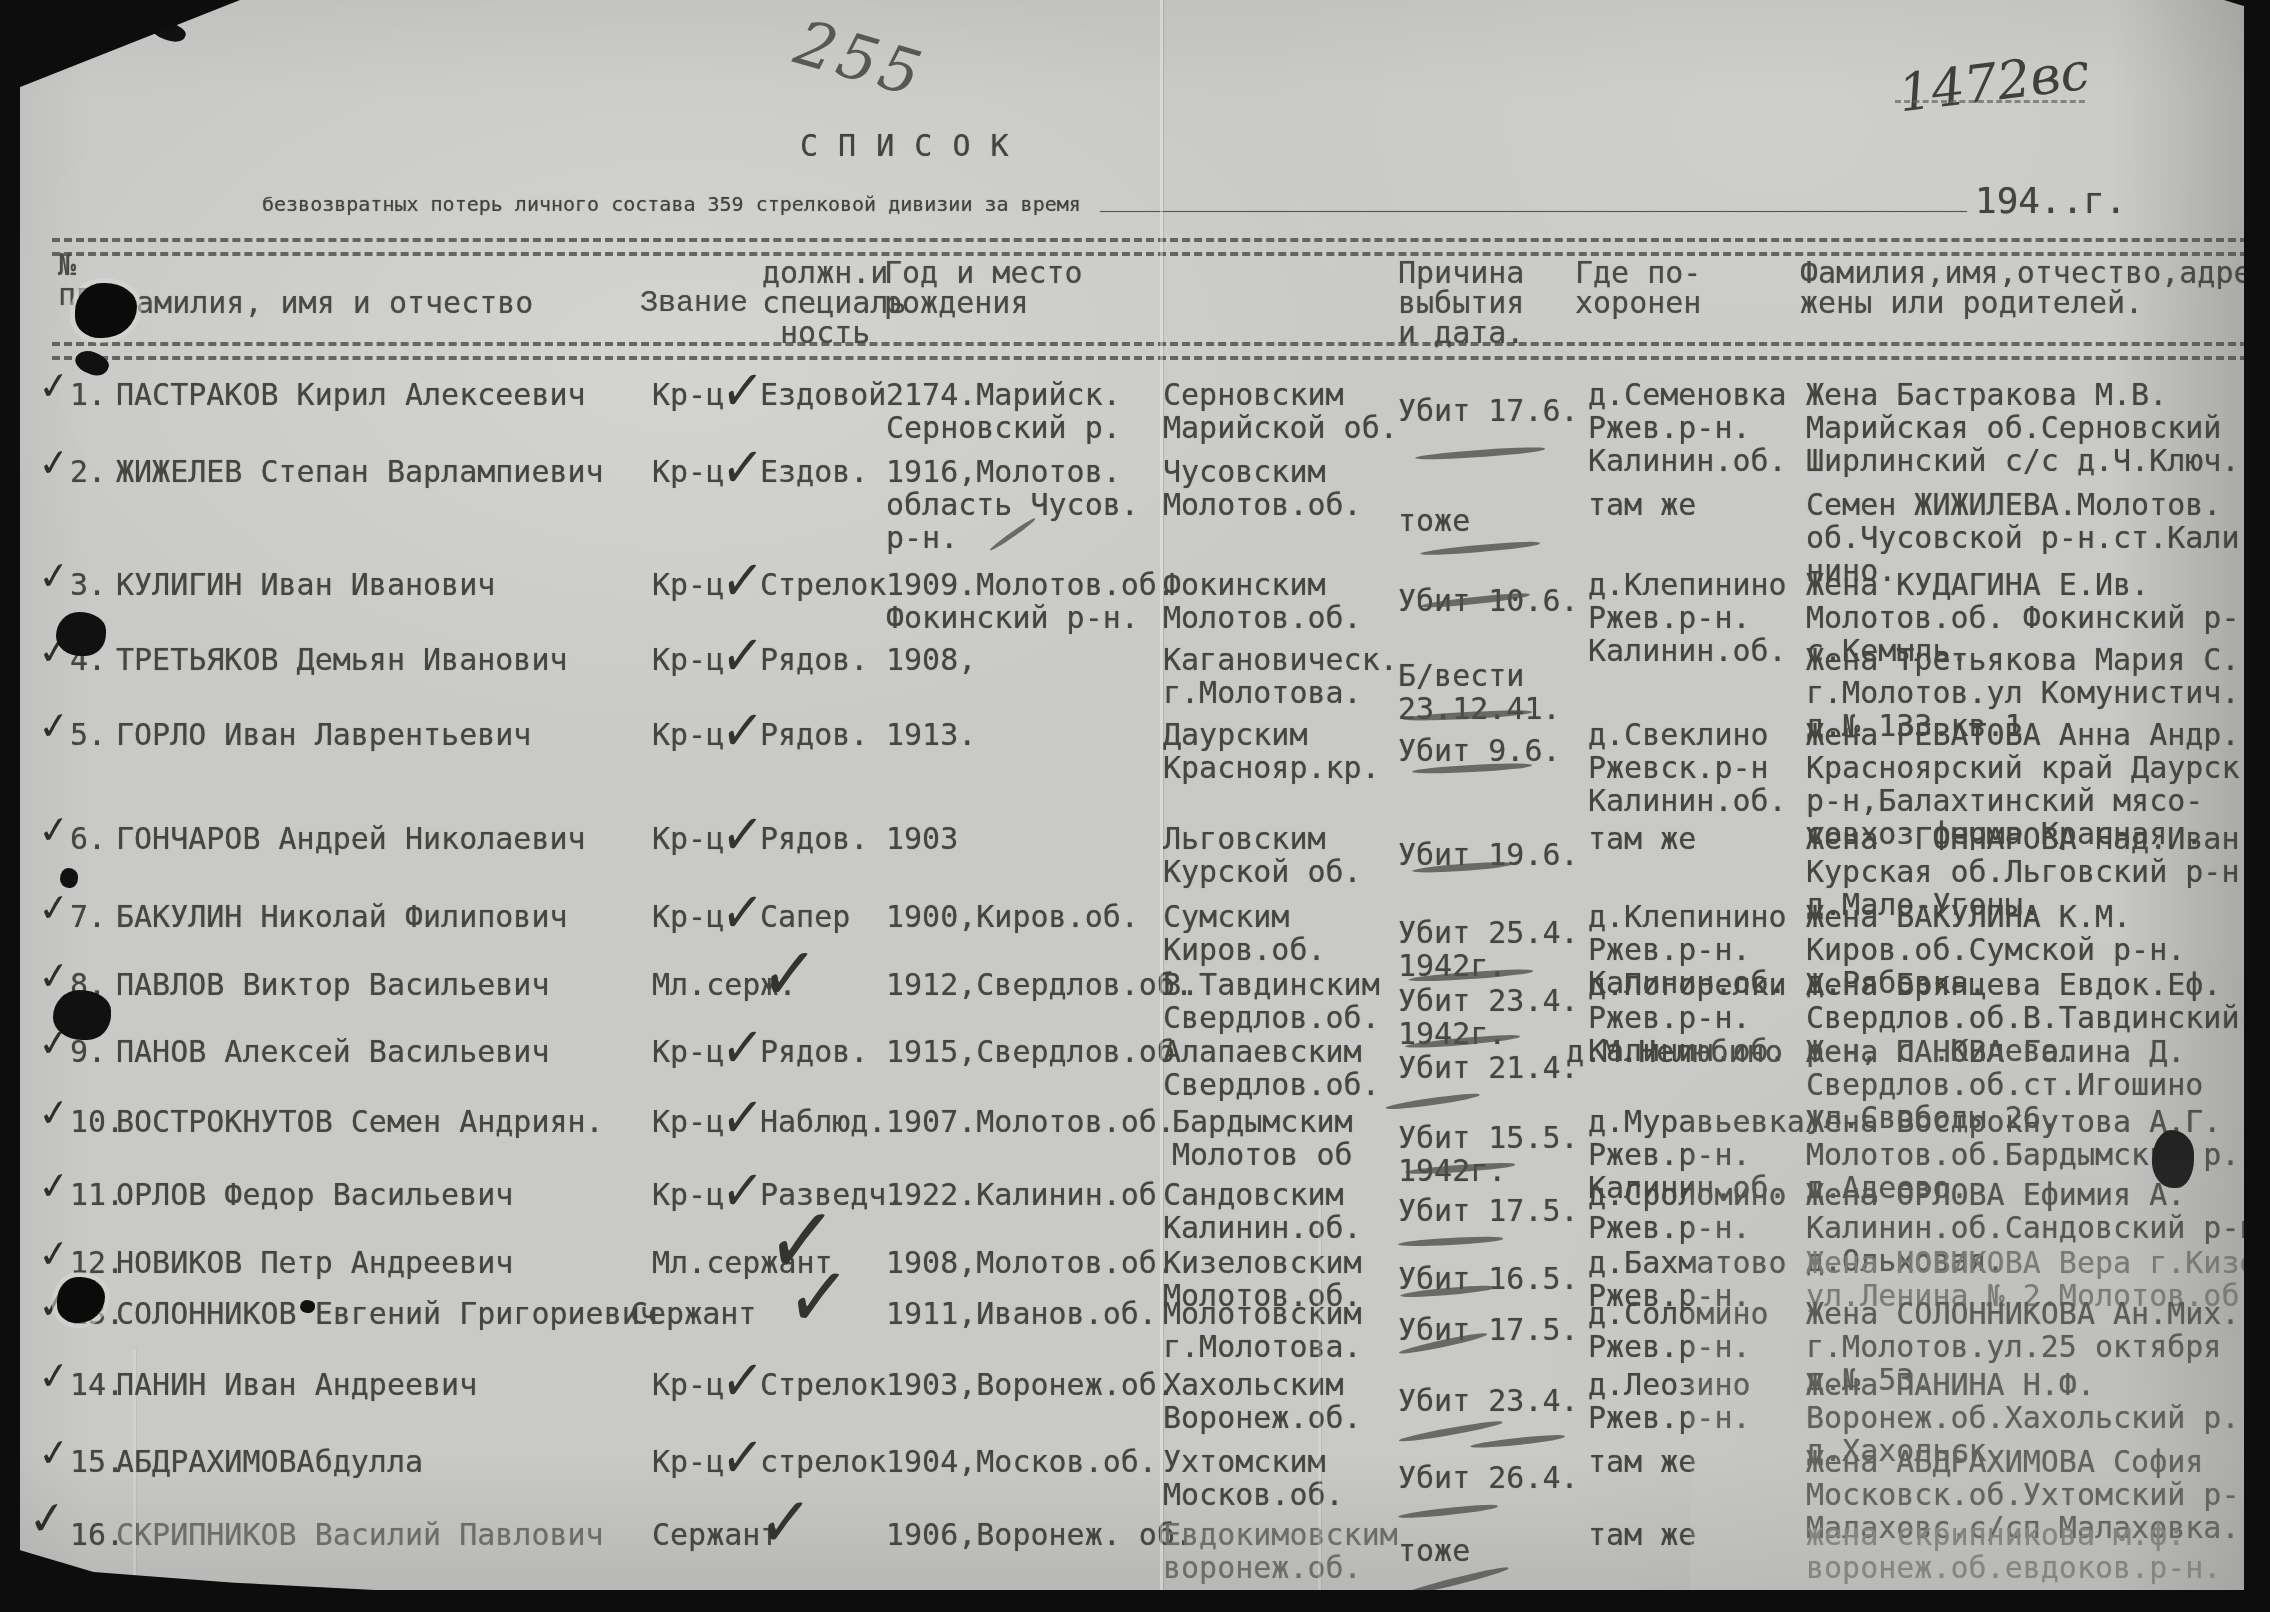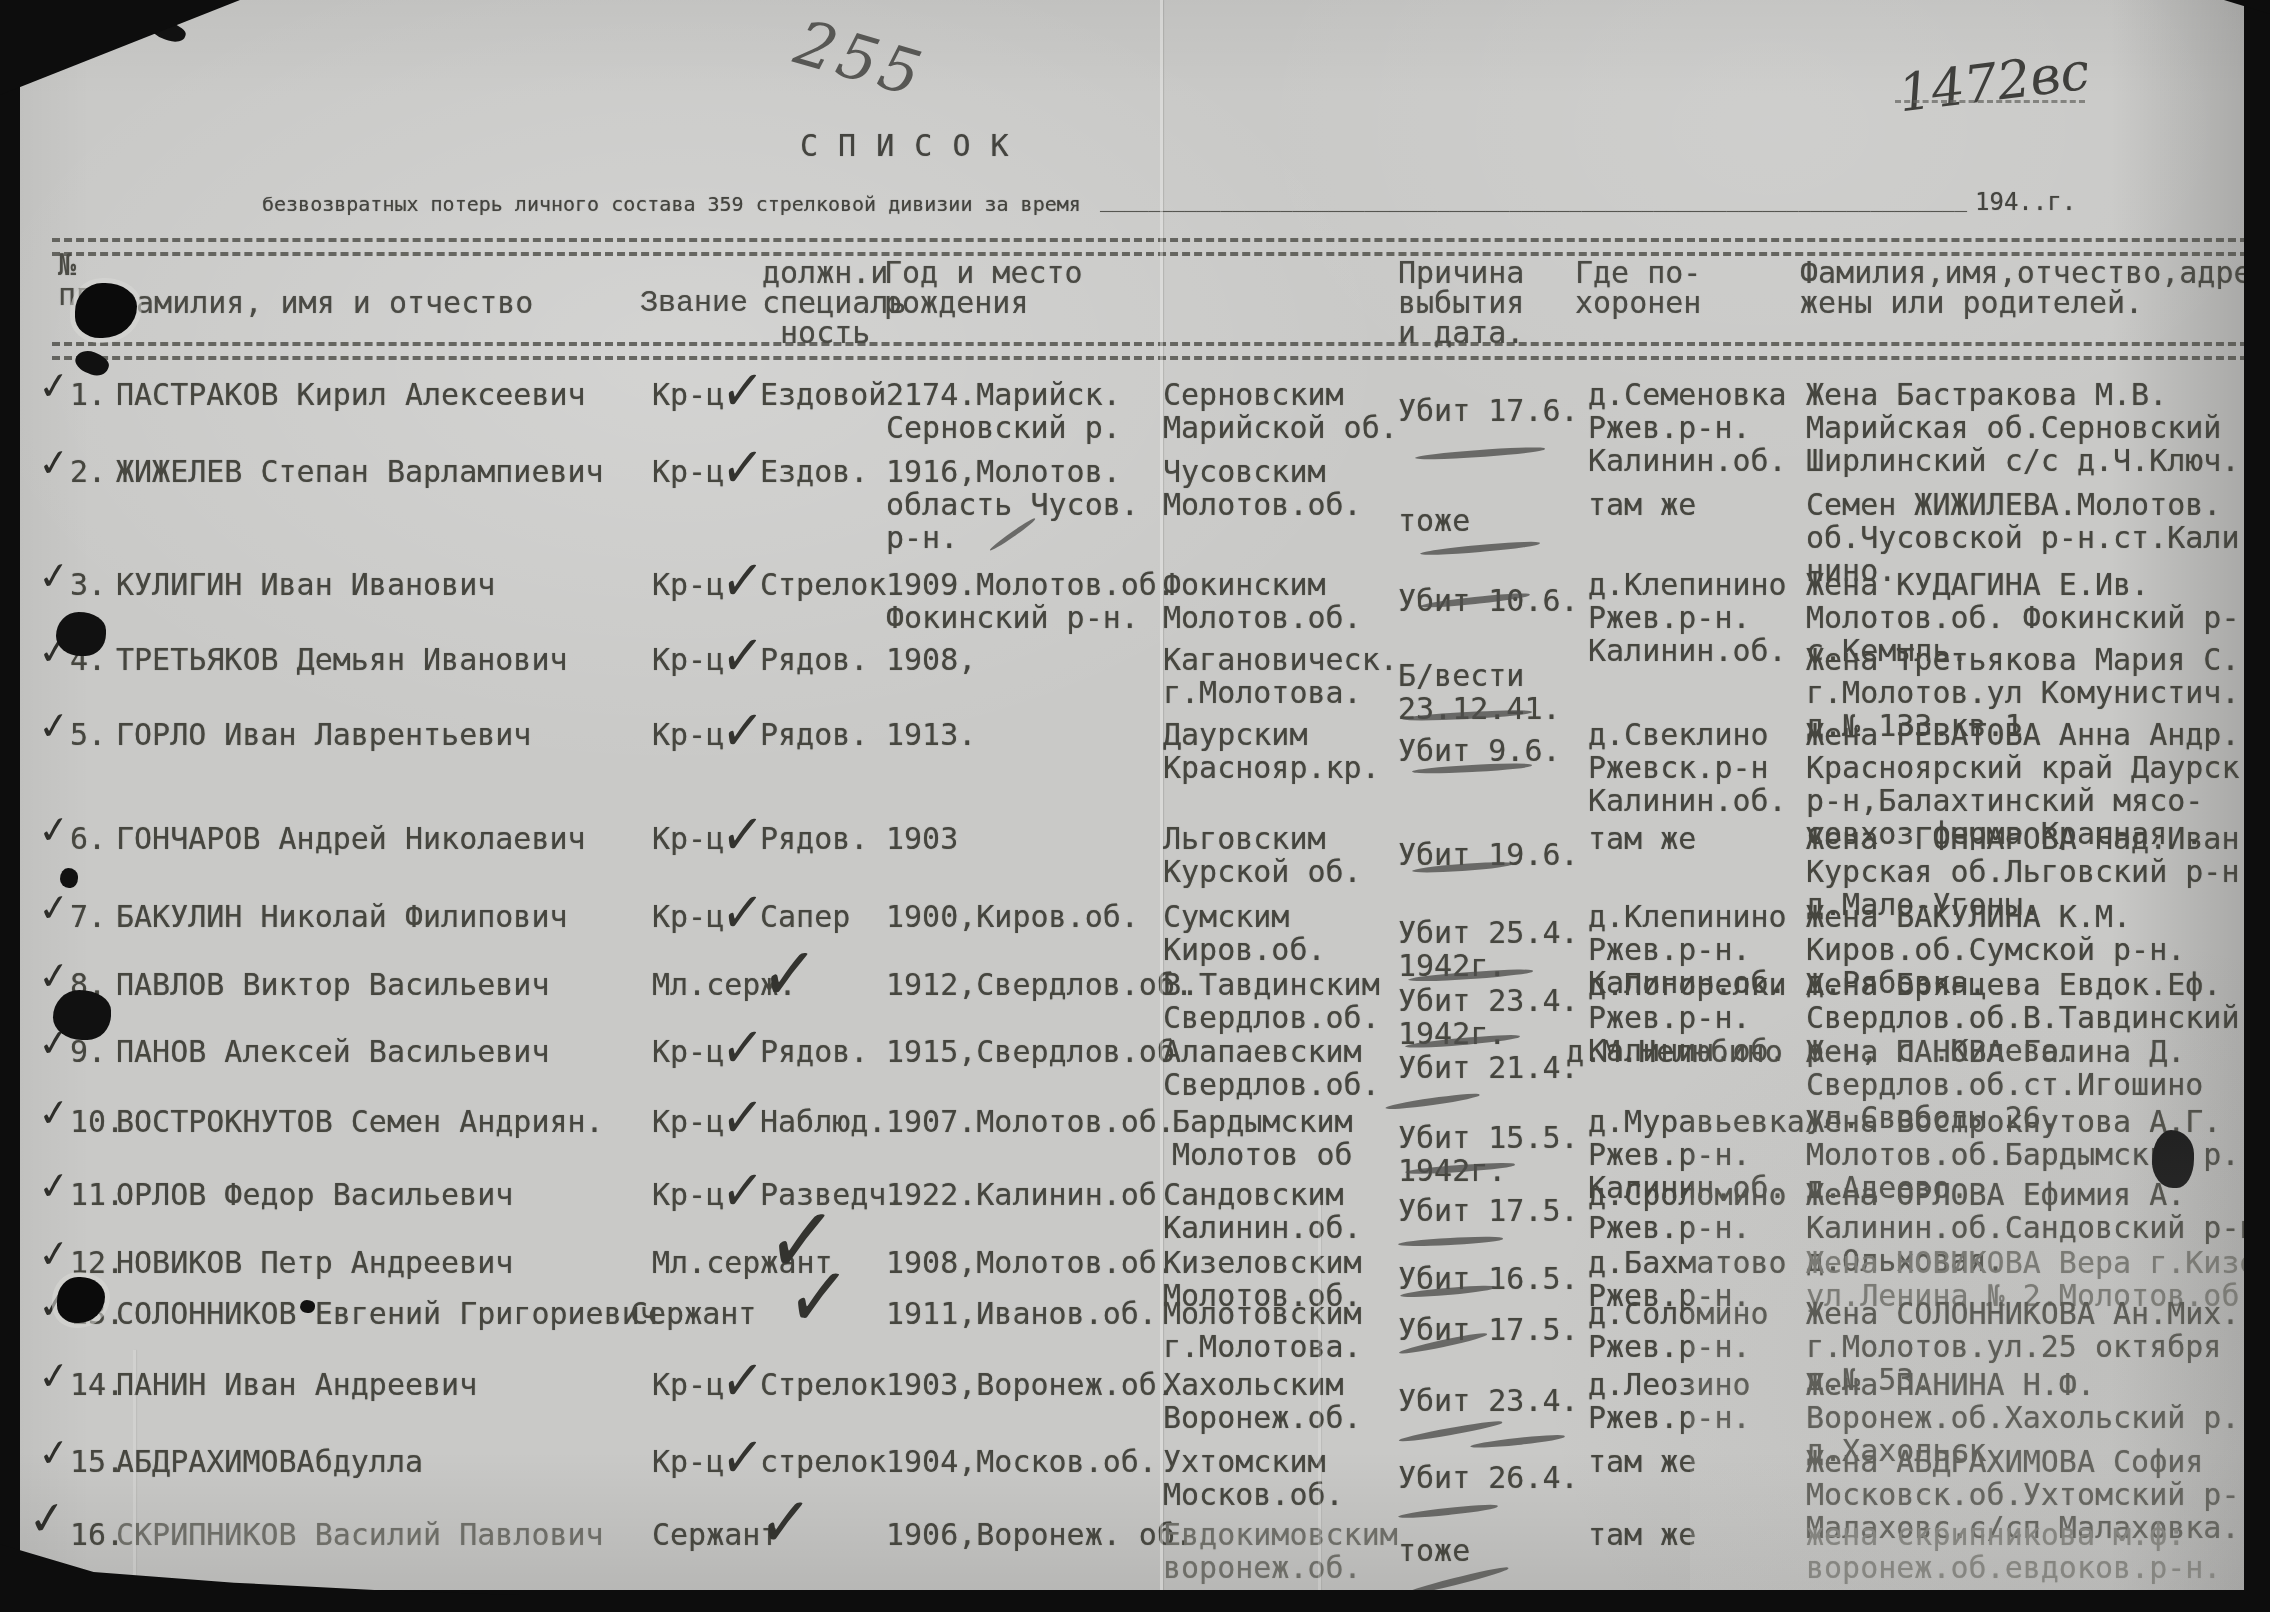--- a/index.html
+++ b/index.html
@@ -79,21 +79,21 @@
 
     <div class="pagenum" style="left:795px;top:22px;font-size:62px;">255</div>
 
     <div class="stamp-num" style="left:1898px;top:52px;font-size:52px;">1472вс</div>
     <div class="stamp-underline" style="left:1895px;top:100px;width:190px;"></div>
 
     <div class="typ" style="left:800px;top:128px;font-size:30px;letter-spacing:1px;">С П И С О К</div>
 
     <div class="typ" style="left:262px;top:192px;font-size:20px;">безвозвратных потерь личного состава 359 стрелковой дивизии за время</div>
     <div class="typ" style="left:1100px;top:188px;font-size:20px;">________________________________________________________________________</div>
-    <div class="typ" style="left:1975px;top:188px;font-size:24px;text-align:right;">194..г.</div>
+    <div class="typ" style="left:1975px;top:180px;font-size:36px;text-align:right;">194..г.</div>
 
     <div class="dashline" style="top:238px;"></div>
     <div class="dashline" style="top:342px;"></div>
 
     <div class="hcell" style="left:58px;top:250px;">№
 пп</div>
     <div class="hcell" style="left:118px;top:288px;">Фамилия, имя и отчество</div>
     <div class="hcell" style="left:640px;top:288px;font-family:Liberation Mono, monospace;">Звание</div>
     <div class="hcell" style="left:762px;top:258px;">должн.и
 специаль

